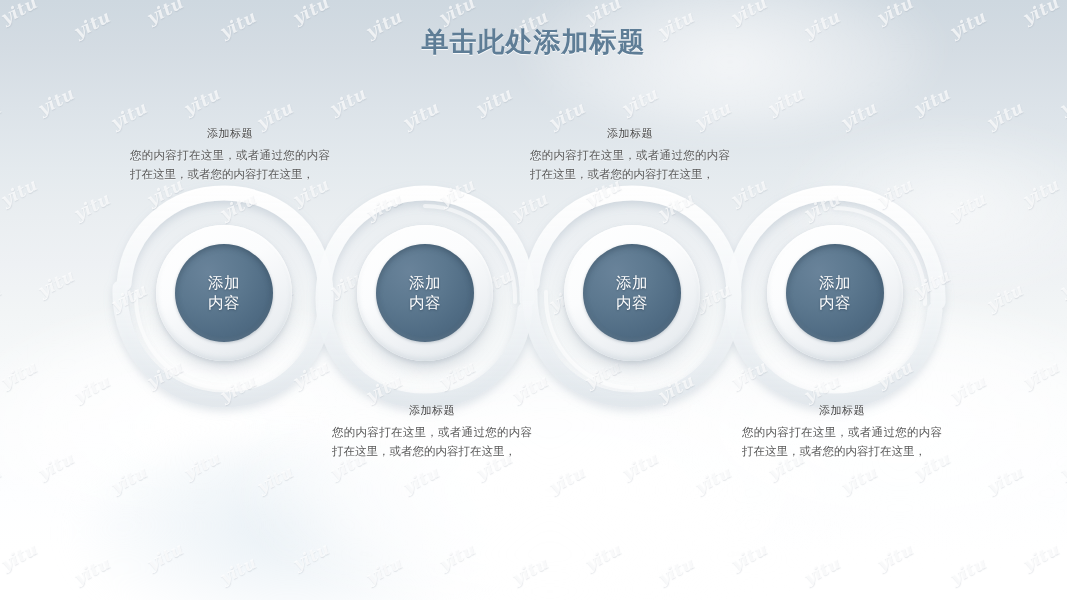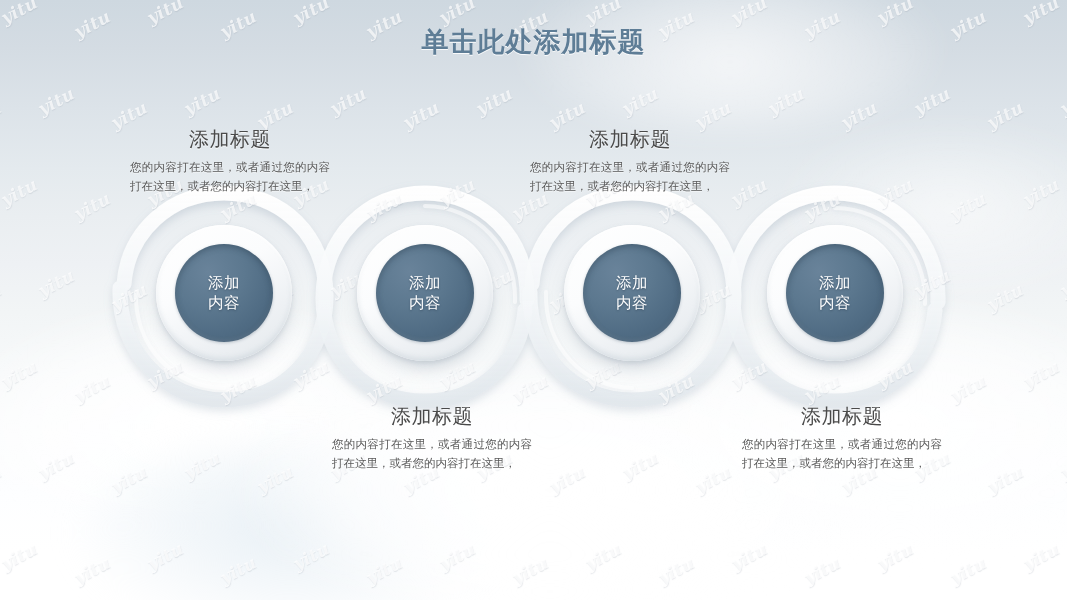--- a/index.html
+++ b/index.html
@@ -147,21 +147,21 @@
   }
   .node-inner span { display: block; }
 
   
   .block {
     position: absolute;
     width: 200px;
   }
   .block .b-title {
     text-align: center;
-    font-size: 20px;
+    font-size: 11px;
     color: #4a4a4a;
     letter-spacing: 0.5px;
     margin-bottom: 5px;
     text-shadow: 0 1px 0 rgba(255,255,255,0.7);
   }
   .block .b-body {
     font-size: 11.5px;
     line-height: 1.62;
     color: #585858;
     text-align: justify;

